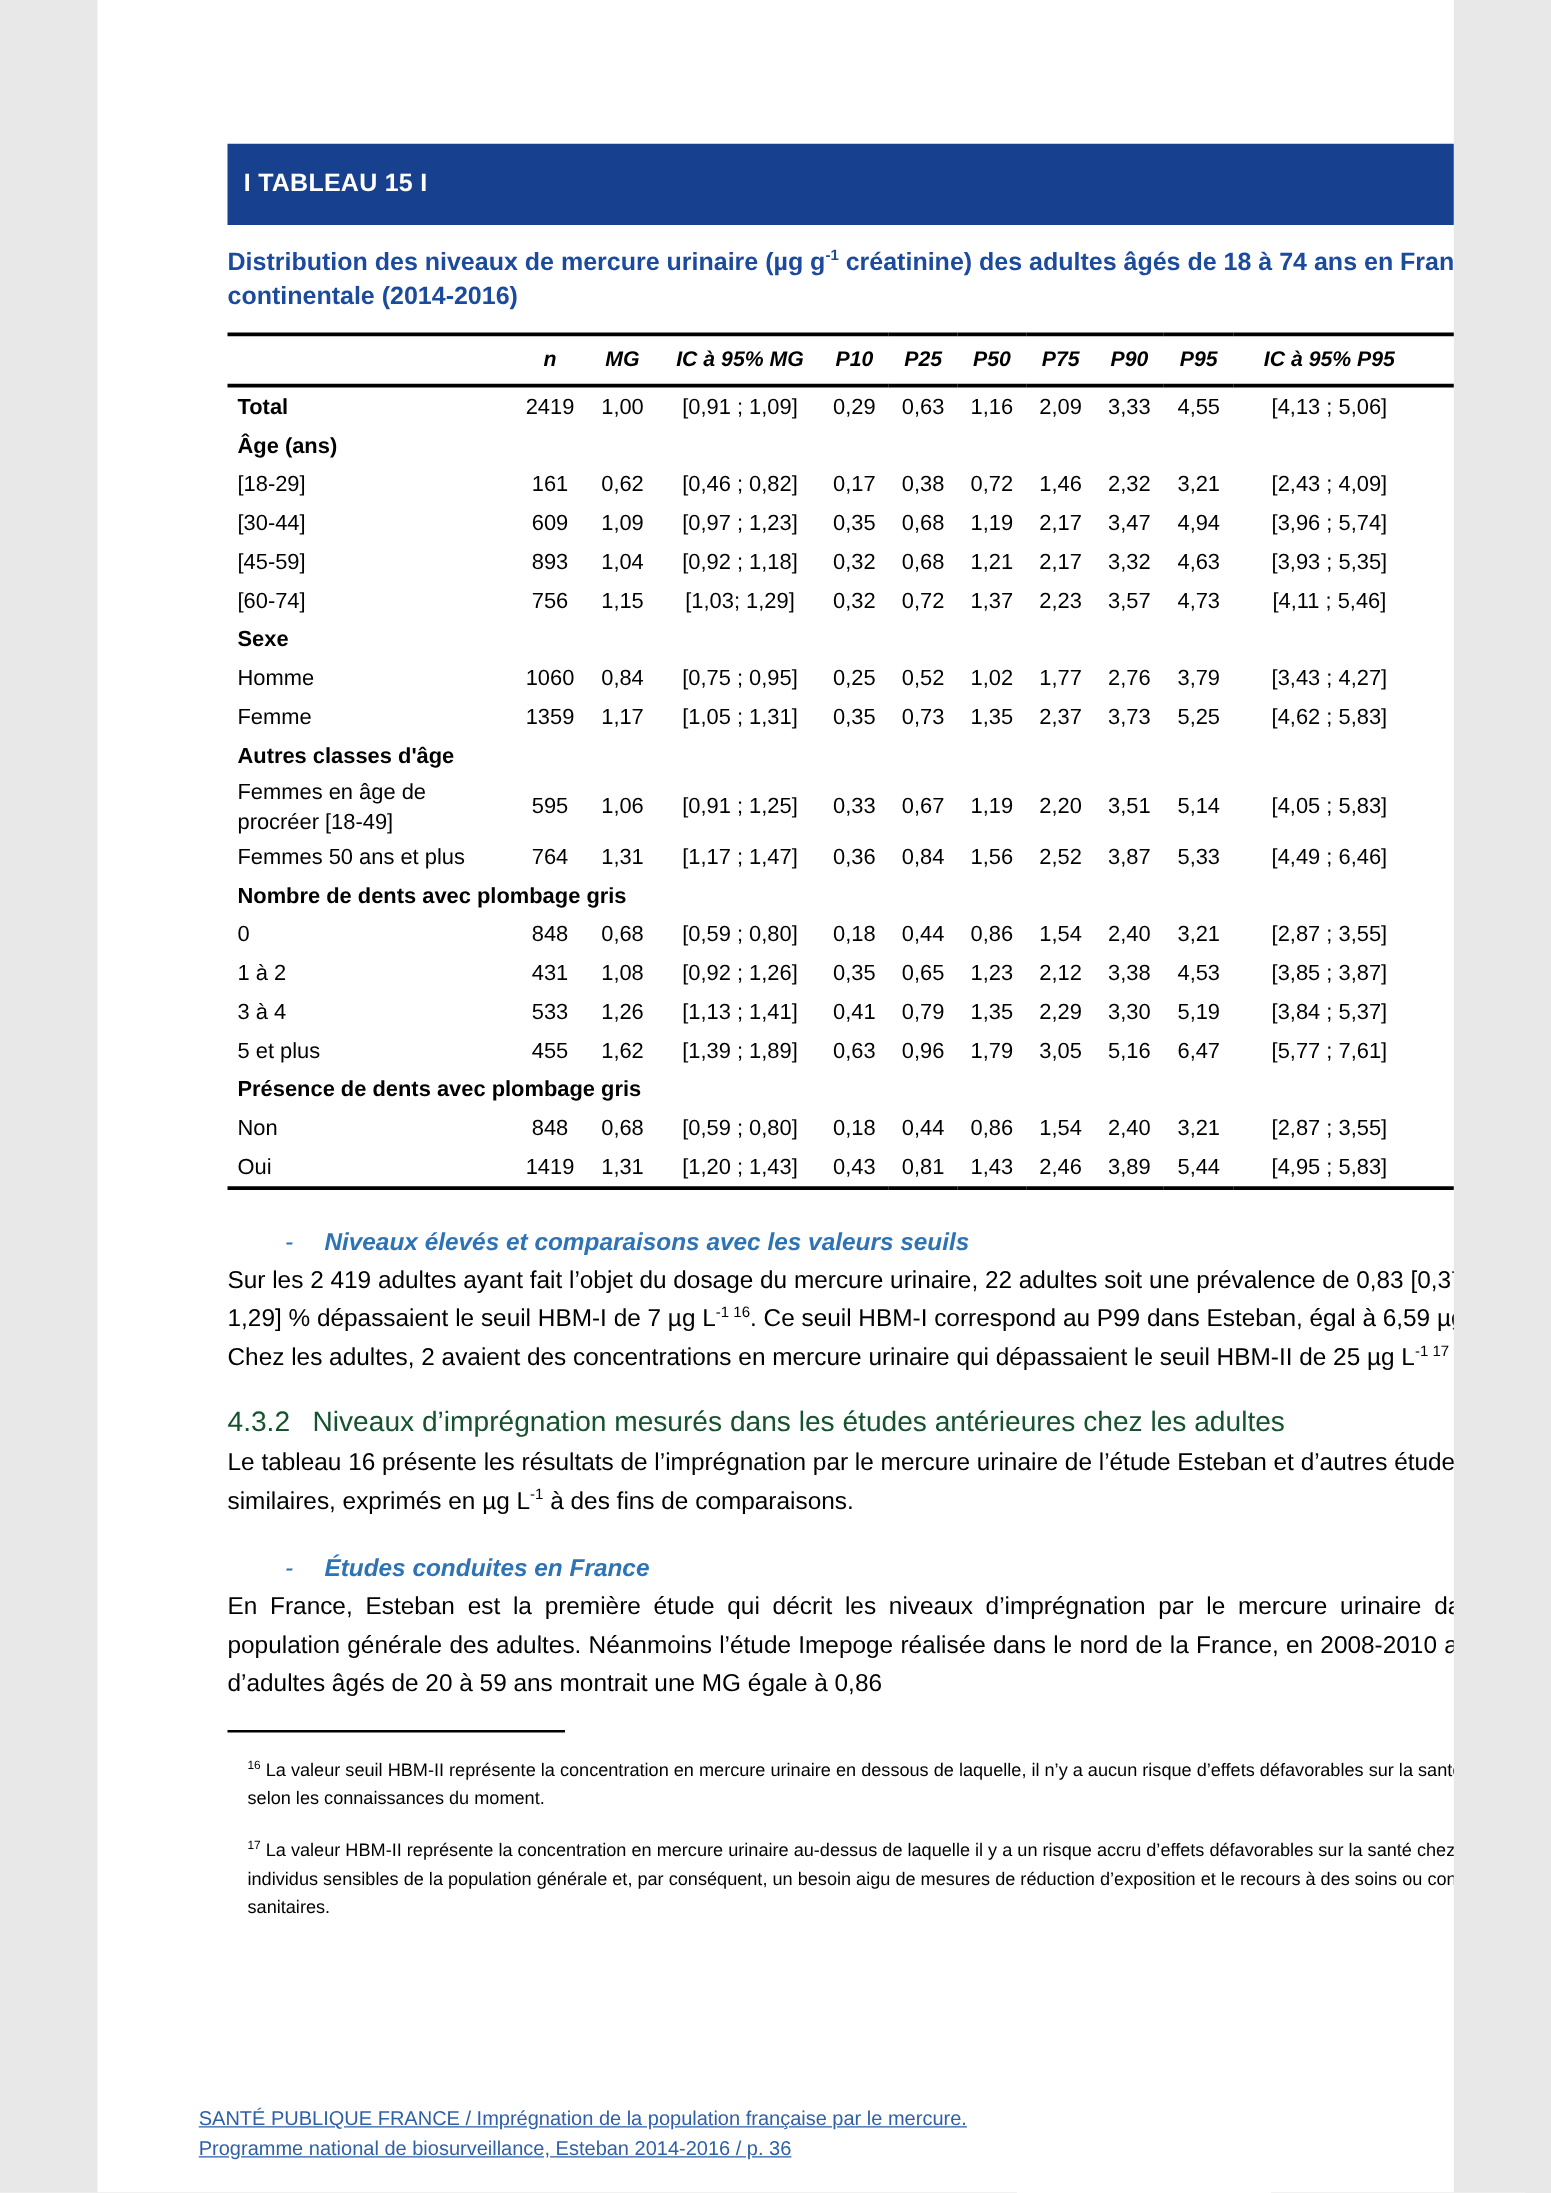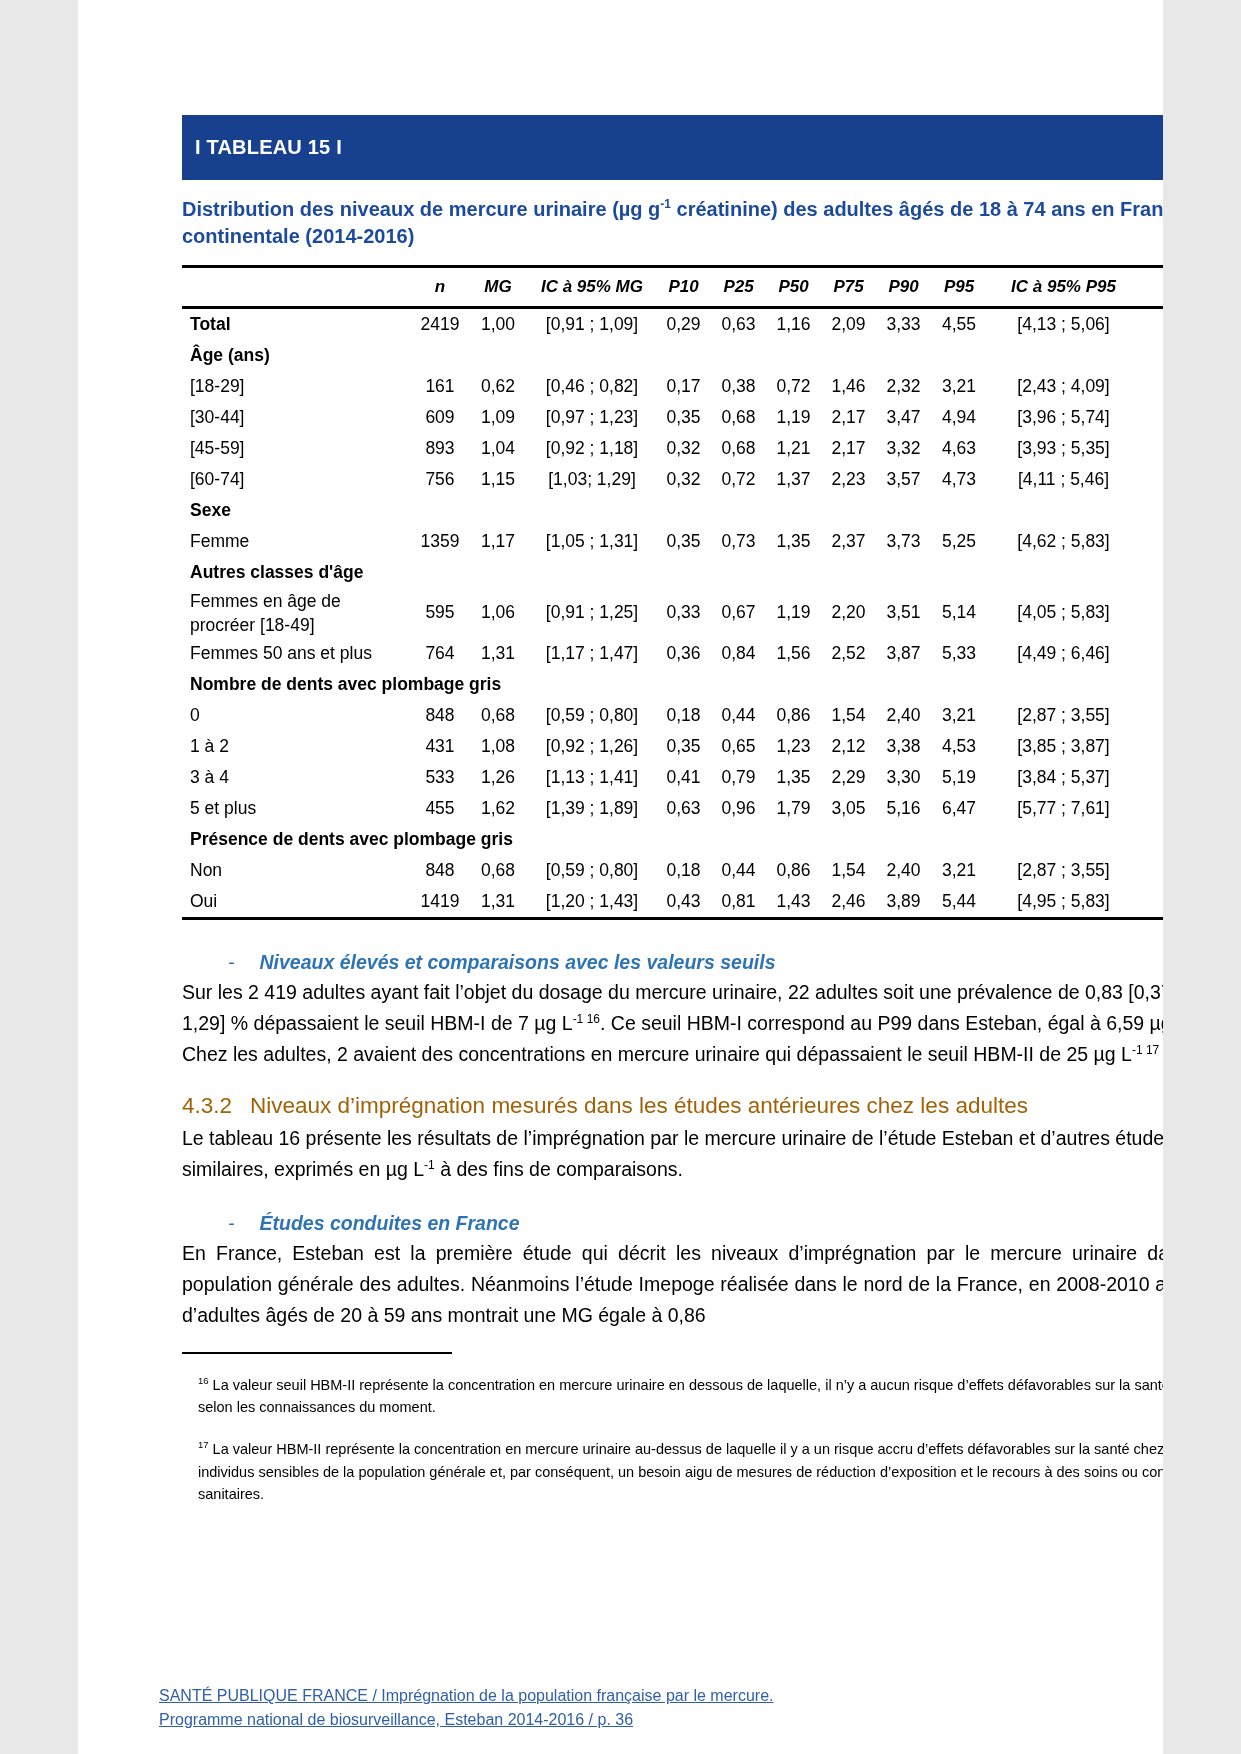--- a/index.html
+++ b/index.html
@@ -58,21 +58,21 @@
   .b2 { margin-top:23px; }
   p.body { margin:0; font-size:19.5px; line-height:31px; }
   p.body sup { font-size:12px; line-height:0; }
   .p1 { margin-top:16px; }
   .p2 { margin-top:31px; }
   .p3 { margin-top:16px; }
   .p4 { margin-top:23px; text-align:justify; }
 
   
   .section-heading {
-    margin-top:19px; display:flex; color:#a16207; font-size:22.5px; line-height:34px;
+    margin-top:19px; display:flex; color:#14532d; font-size:22.5px; line-height:34px;
   }
   .section-heading .num { width:68px; flex:0 0 68px; }
 
   
   .footnote-rule { margin-top:21px; width:270px; border-top:2px solid #000; }
   .footnotes { margin-top:6px; font-size:14.5px; line-height:22.5px; }
   .footnotes p { margin:16px; }
   .footnotes sup { font-size:9.5px; }
 
   
@@ -196,20 +196,34 @@
               <td class="val">2,23</td>
               <td class="val">3,57</td>
               <td class="val">4,73</td>
               <td class="val">[4,11 ; 5,46]</td>
               <td></td>
             </tr>
             <tr>
               <td colspan="12" class="section-label">Sexe</td>
             </tr>
             <tr>
+              <td class="row-label">Homme</td>
+              <td class="val">1060</td>
+              <td class="val">0,84</td>
+              <td class="val">[0,75 ; 0,95]</td>
+              <td class="val">0,25</td>
+              <td class="val">0,52</td>
+              <td class="val">1,02</td>
+              <td class="val">1,77</td>
+              <td class="val">2,76</td>
+              <td class="val">3,79</td>
+              <td class="val">[3,43 ; 4,27]</td>
+              <td></td>
+            </tr>
+            <tr>
               <td class="row-label">Femme</td>
               <td class="val">1359</td>
               <td class="val">1,17</td>
               <td class="val">[1,05 ; 1,31]</td>
               <td class="val">0,35</td>
               <td class="val">0,73</td>
               <td class="val">1,35</td>
               <td class="val">2,37</td>
               <td class="val">3,73</td>
               <td class="val">5,25</td>

